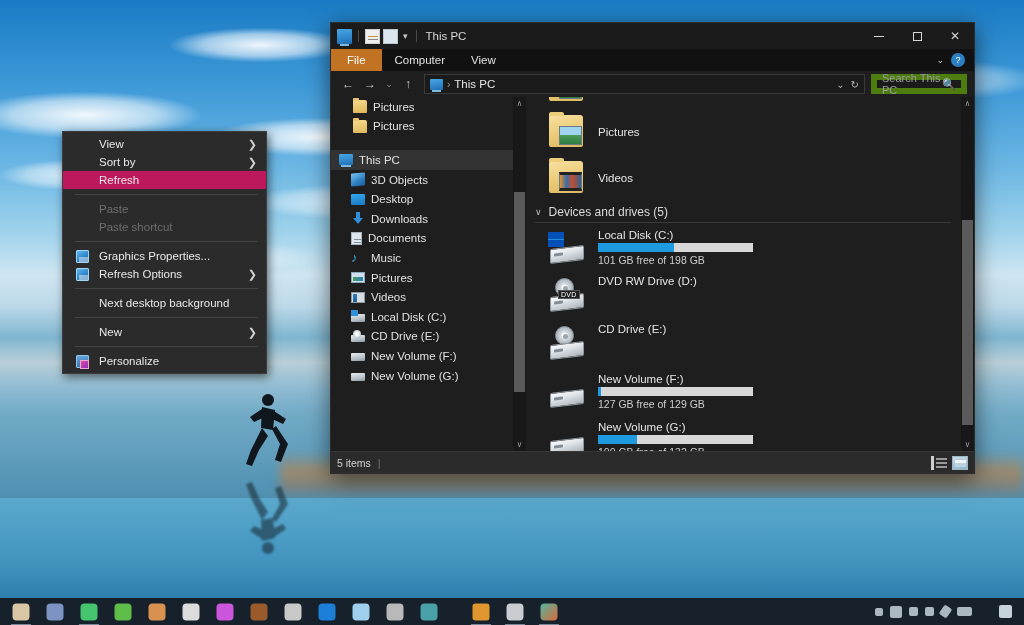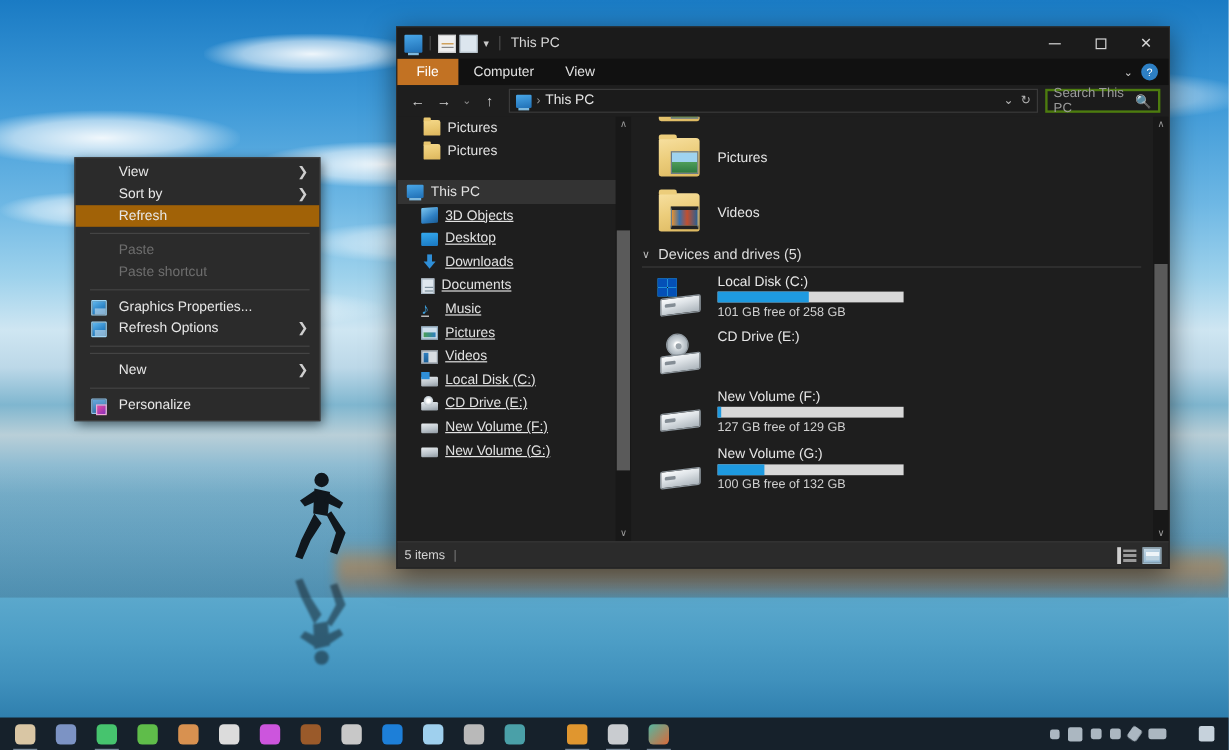--- a/index.html
+++ b/index.html
@@ -76,21 +76,21 @@
   }
   .cm-item {
     position: relative;
     height: 18px;
     line-height: 18px;
     padding-left: 36px;
     padding-right: 22px;
     white-space: nowrap;
     overflow: hidden;
   }
-  .cm-item.hl { background: #a16207; }
+  .cm-item.hl { background: #be185d; }
   .cm-item.disabled { color: #6e6e6e; }
   .cm-sep {
     height: 1px;
     background: #444;
     margin: 5px 8px 5px 12px;
   }
   .cm-arrow {
     position: absolute; right: 9px; top: 0;
     font-size: 11px; color: #cfcfcf; line-height: 18px;
   }
@@ -239,21 +239,21 @@
     border-radius: 1px; position: relative;
   }
   .crumb-pc::after{content:"";position:absolute;left:2px;bottom:-2px;width:9px;height:2px;background:#7fb9dd;}
   .crumb-sep { color: #9a9a9a; font-size: 10px; }
   .crumb-txt { color: #e6e6e6; font-size: 11.5px; }
   .addr-right { margin-left: auto; display: flex; align-items: center; gap: 6px; }
   .addr-right span { color: #b5b5b5; font-size: 10px; }
   #searchfield {
     width: 96px; height: 20px;
     background: #1b1b1b;
-    border: 2px solid #4d7c0f;
+    border: 6px solid #4d7c0f;
     display: flex; align-items: center;
     padding: 0 5px;
   }
   #search-input-text { color: #9b9b9b; font-size: 11px; flex: 1; }
   .search-mag { color: #c5c5c5; font-size: 11px; }
 
   
   #body { flex: 1; display: flex; overflow: hidden; min-height: 0; }
 
   
@@ -337,21 +337,21 @@
     height: 7px; margin-top:4px; border-radius:1px;
   }
   .cd-ico::before{content:"";position:absolute;left:2px;top:-5px;width:8px;height:8px;border-radius:50%;
     background:radial-gradient(circle,#fff 25%,#c9d2d8 60%,#96a0a8 100%);}
   .net-ico {
     background: linear-gradient(170deg,#8fc4ea 0%,#3f7fb8 100%);
     height: 11px; border-radius: 2px;
   }
   .net-ico::after{content:"";position:absolute;right:-2px;bottom:-1px;width:6px;height:6px;
     background:linear-gradient(170deg,#a8d4f0,#4d8cc0);border-radius:1px;}
-  .ind1 { padding-left: 10px; text-decoration: underline; }
+  .ind1 { padding-left: 10px; }
   .ind2 { padding-left: 22px; }
   .nav-gap { height: 7px; }
 
   
   .vsb {
     position: absolute; top: 0; right: 0; width: 13px; height: 100%;
     background: #181818;
     display: flex; flex-direction: column; align-items: center;
   }
   .sb-arrow {
@@ -585,20 +585,23 @@
     <div class="cm-item">
       <span class="cm-ico ico-intel"></span>
       <span>Graphics Properties...</span>
     </div>
     <div class="cm-item">
       <span class="cm-ico ico-intel"></span>
       <span>Refresh Options</span>
       <span class="cm-arrow">❯</span>
     </div>
     <div class="cm-sep"></div>
+    <div class="cm-item">
+      <span>Next desktop background</span>
+    </div>
     <div class="cm-sep"></div>
     <div class="cm-item">
       <span>New</span>
       <span class="cm-arrow">❯</span>
     </div>
     <div class="cm-sep"></div>
     <div class="cm-item">
       <span class="cm-ico ico-personalize"></span>
       <span>Personalize</span>
     </div>
@@ -764,24 +767,34 @@
           <div class="drive-row">
             <div class="drive-icon-big">
               <div class="dib-body"></div>
               <div class="dib-win"></div>
             </div>
             <div class="drive-info">
               <span class="drive-name">Local Disk (C:)</span>
               <div class="bar-outer">
                 <div class="bar-fill" style="width:49%;"></div>
               </div>
-              <span class="drive-free">101 GB free of 258 GB</span>
-            </div>
-          </div>
-
+              <span class="drive-free">101 GB free of 198 GB</span>
+            </div>
+          </div>
+
+          <div class="drive-row">
+            <div class="drive-icon-big">
+              <div class="dib-disc"></div>
+              <div class="dib-body"></div>
+              <div class="dvd-tag">DVD</div>
+            </div>
+            <div class="drive-info" style="align-self:flex-start;margin-top:4px;">
+              <span class="drive-name">DVD RW Drive (D:)</span>
+            </div>
+          </div>
 
           <div class="drive-row">
             <div class="drive-icon-big">
               <div class="dib-disc"></div>
               <div class="dib-body"></div>
             </div>
             <div class="drive-info" style="align-self:flex-start;margin-top:4px;">
               <span class="drive-name">CD Drive (E:)</span>
             </div>
           </div>

